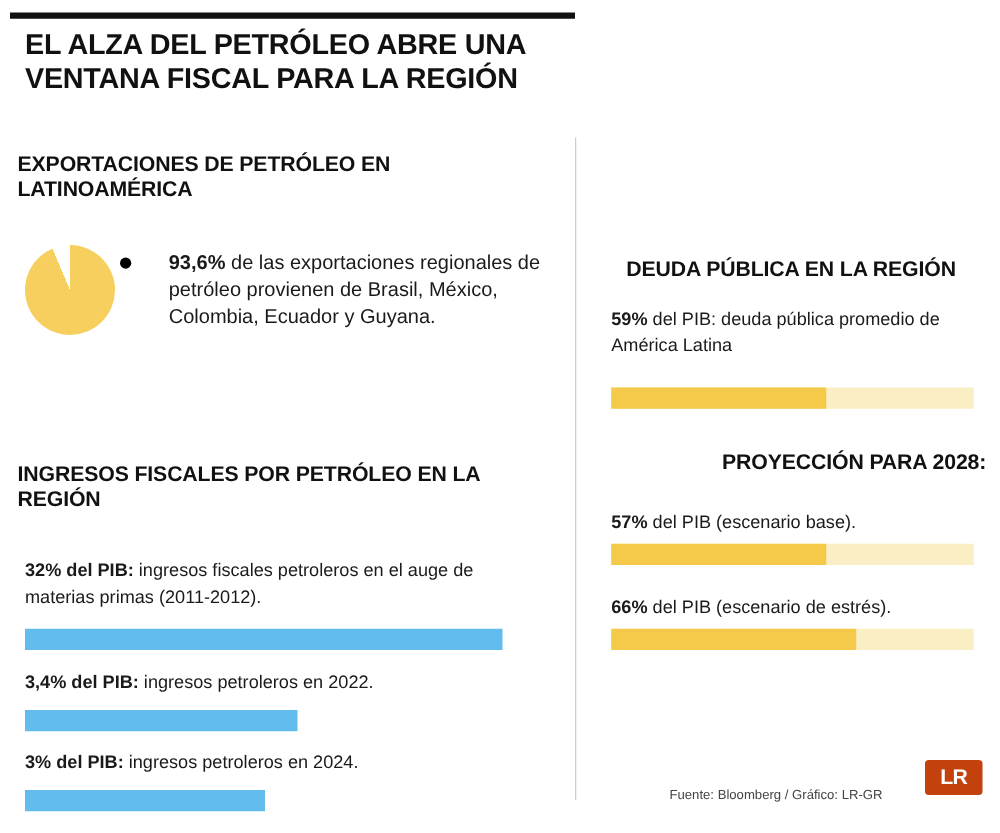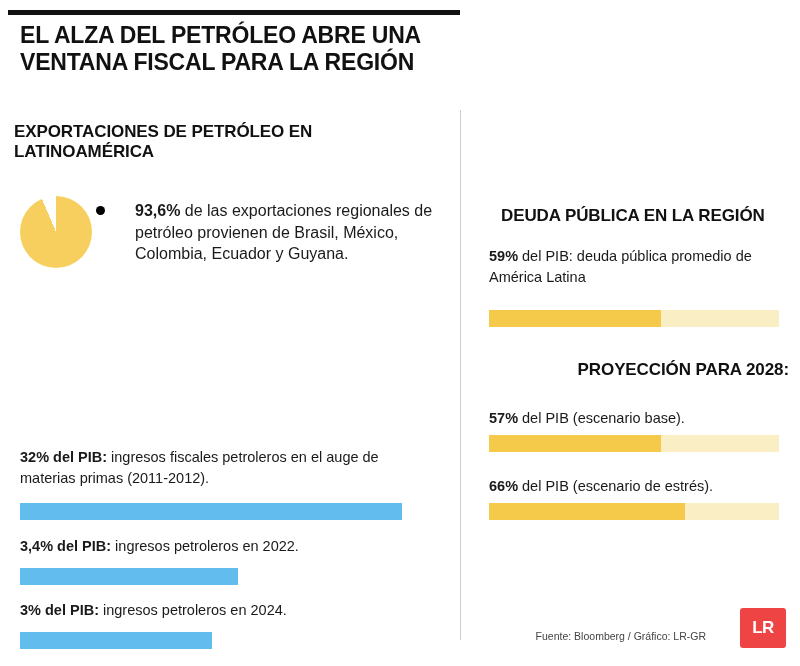--- a/index.html
+++ b/index.html
@@ -161,22 +161,22 @@
     top: 630px;
     font-size: 10.5px;
     color: #444444;
     text-align: left;
   }
   .logo {
     position: absolute;
     right: 14px;
     top: 608px;
     width: 46px;
-    height: 40px;
-    background: #ef4444;
+    height: 28px;
+    background: #c2410c;
     border-radius: 3px;
     color: #ffffff;
     font-weight: bold;
     font-size: 17px;
     display: flex;
     align-items: center;
     justify-content: center;
     letter-spacing: -0.5px;
   }
 </style>
@@ -194,20 +194,21 @@
   <div class="sec-title left-title">EXPORTACIONES DE PETRÓLEO EN LATINOAMÉRICA</div>
 
   <div class="pie-wrap">
     <div class="pie"></div>
   </div>
   <div class="pie-dot"></div>
   <div class="pie-note">
     <b>93,6%</b><span> de las exportaciones regionales de petróleo provienen de Brasil, México, Colombia, Ecuador y Guyana.</span>
   </div>
 
+  <div class="sec-title left-title2">INGRESOS FISCALES POR PETRÓLEO EN LA REGIÓN</div>
 
   <div class="stat s1">
     <b>32% del PIB:</b><span> ingresos fiscales petroleros en el auge de materias primas (2011-2012).</span>
   </div>
   <div class="bar bar-blue b1"></div>
 
   <div class="stat s2">
     <b>3,4% del PIB:</b><span> ingresos petroleros en 2022.</span>
   </div>
   <div class="bar bar-blue b2"></div>

